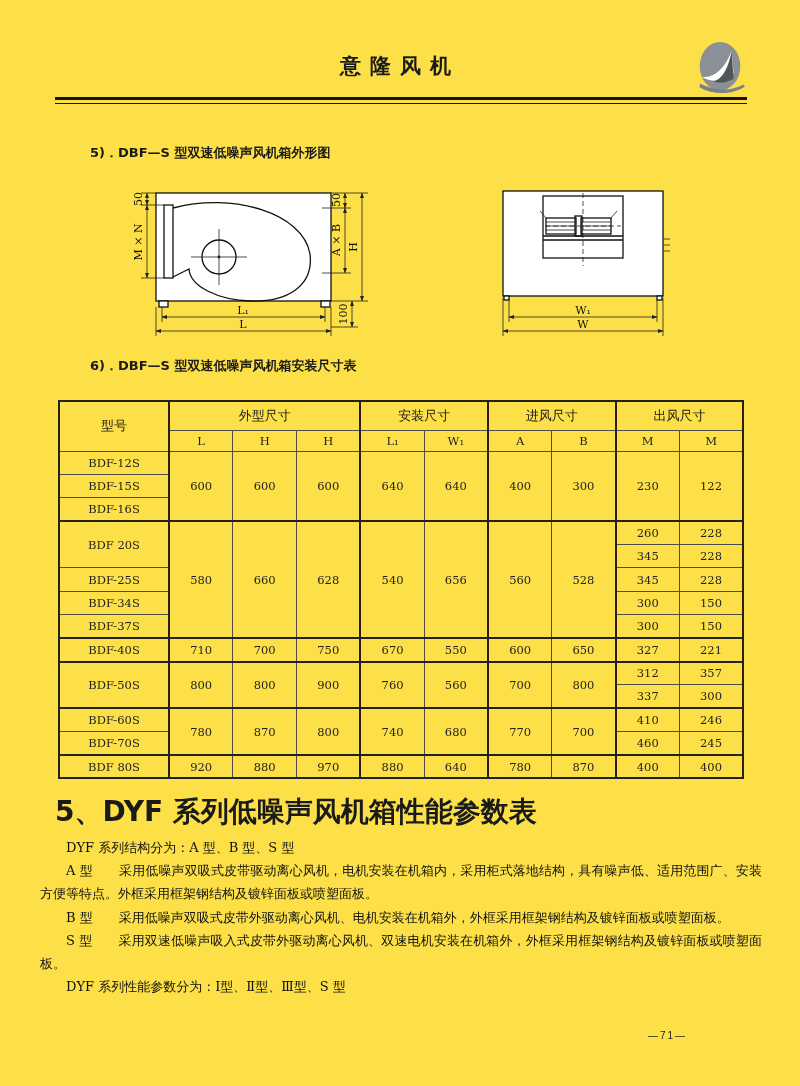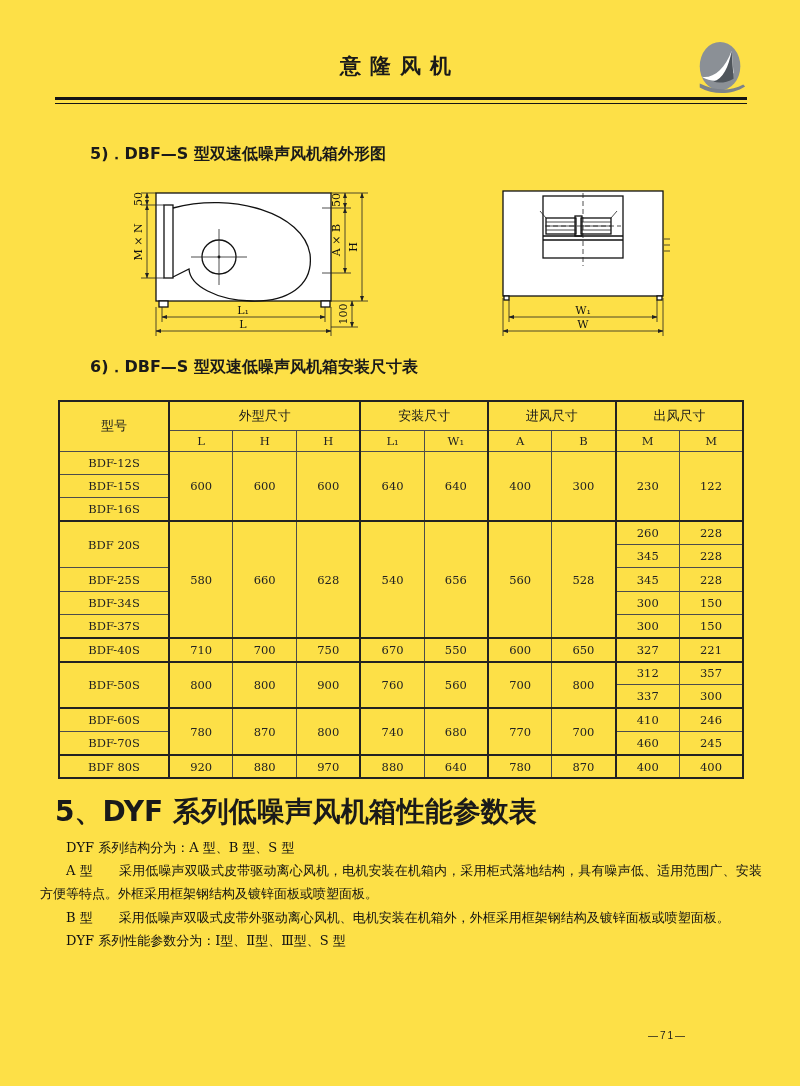--- a/index.html
+++ b/index.html
@@ -8,21 +8,21 @@
 
   
   .title{position:absolute;top:52px;left:0;width:100%;text-align:center;
          font-family:"DejaVu Serif","Liberation Serif",serif;font-weight:bold;
          font-size:21px;letter-spacing:9px;}
   .logo{position:absolute;left:692px;top:40px;width:58px;height:60px;}
   .rule{position:absolute;left:55px;top:97px;width:692px;height:3px;
         border-top:3px solid #151515;border-bottom:1px solid #151515;}
 
   
-  .sec-h{position:absolute;font-weight:bold;font-size:16px;white-space:nowrap;}
+  .sec-h{position:absolute;font-weight:bold;font-size:13px;white-space:nowrap;}
   #h5{left:90px;top:144px;}
   #h6{left:90px;top:357px;}
   .main-h{position:absolute;left:55px;top:793px;font-weight:bold;font-size:28px;white-space:nowrap;}
 
   
   .diag{position:absolute;left:118px;top:166px;}
   .obj{stroke:#111;stroke-width:1.3;fill:none;}
   .objf{stroke:#111;stroke-width:1.3;fill:#fff;}
   .thin{stroke:#222;stroke-width:0.8;fill:none;}
   .dim{stroke:#222;stroke-width:0.8;fill:none;marker-start:url(#ar);marker-end:url(#ar);}
@@ -297,17 +297,18 @@
           </tr>
         </tbody>
     </table>
   </div>
 
   <div class="main-h">5、DYF 系列低噪声风机箱性能参数表</div>
   <div class="paras">
     <p>DYF 系列结构分为：A 型、B 型、S 型</p>
     <p>A 型　　采用低噪声双吸式皮带驱动离心风机，电机安装在机箱内，采用柜式落地结构，具有噪声低、适用范围广、安装方便等特点。外框采用框架钢结构及镀锌面板或喷塑面板。</p>
     <p>B 型　　采用低噪声双吸式皮带外驱动离心风机、电机安装在机箱外，外框采用框架钢结构及镀锌面板或喷塑面板。</p>
+    <p>S 型　　采用双速低噪声吸入式皮带外驱动离心风机、双速电机安装在机箱外，外框采用框架钢结构及镀锌面板或喷塑面板。</p>
     <p>DYF  系列性能参数分为：Ⅰ型、Ⅱ型、Ⅲ型、S 型</p>
   </div>
 
   <div class="pageno">—71—</div>
 </div>
 
 </body></html>

